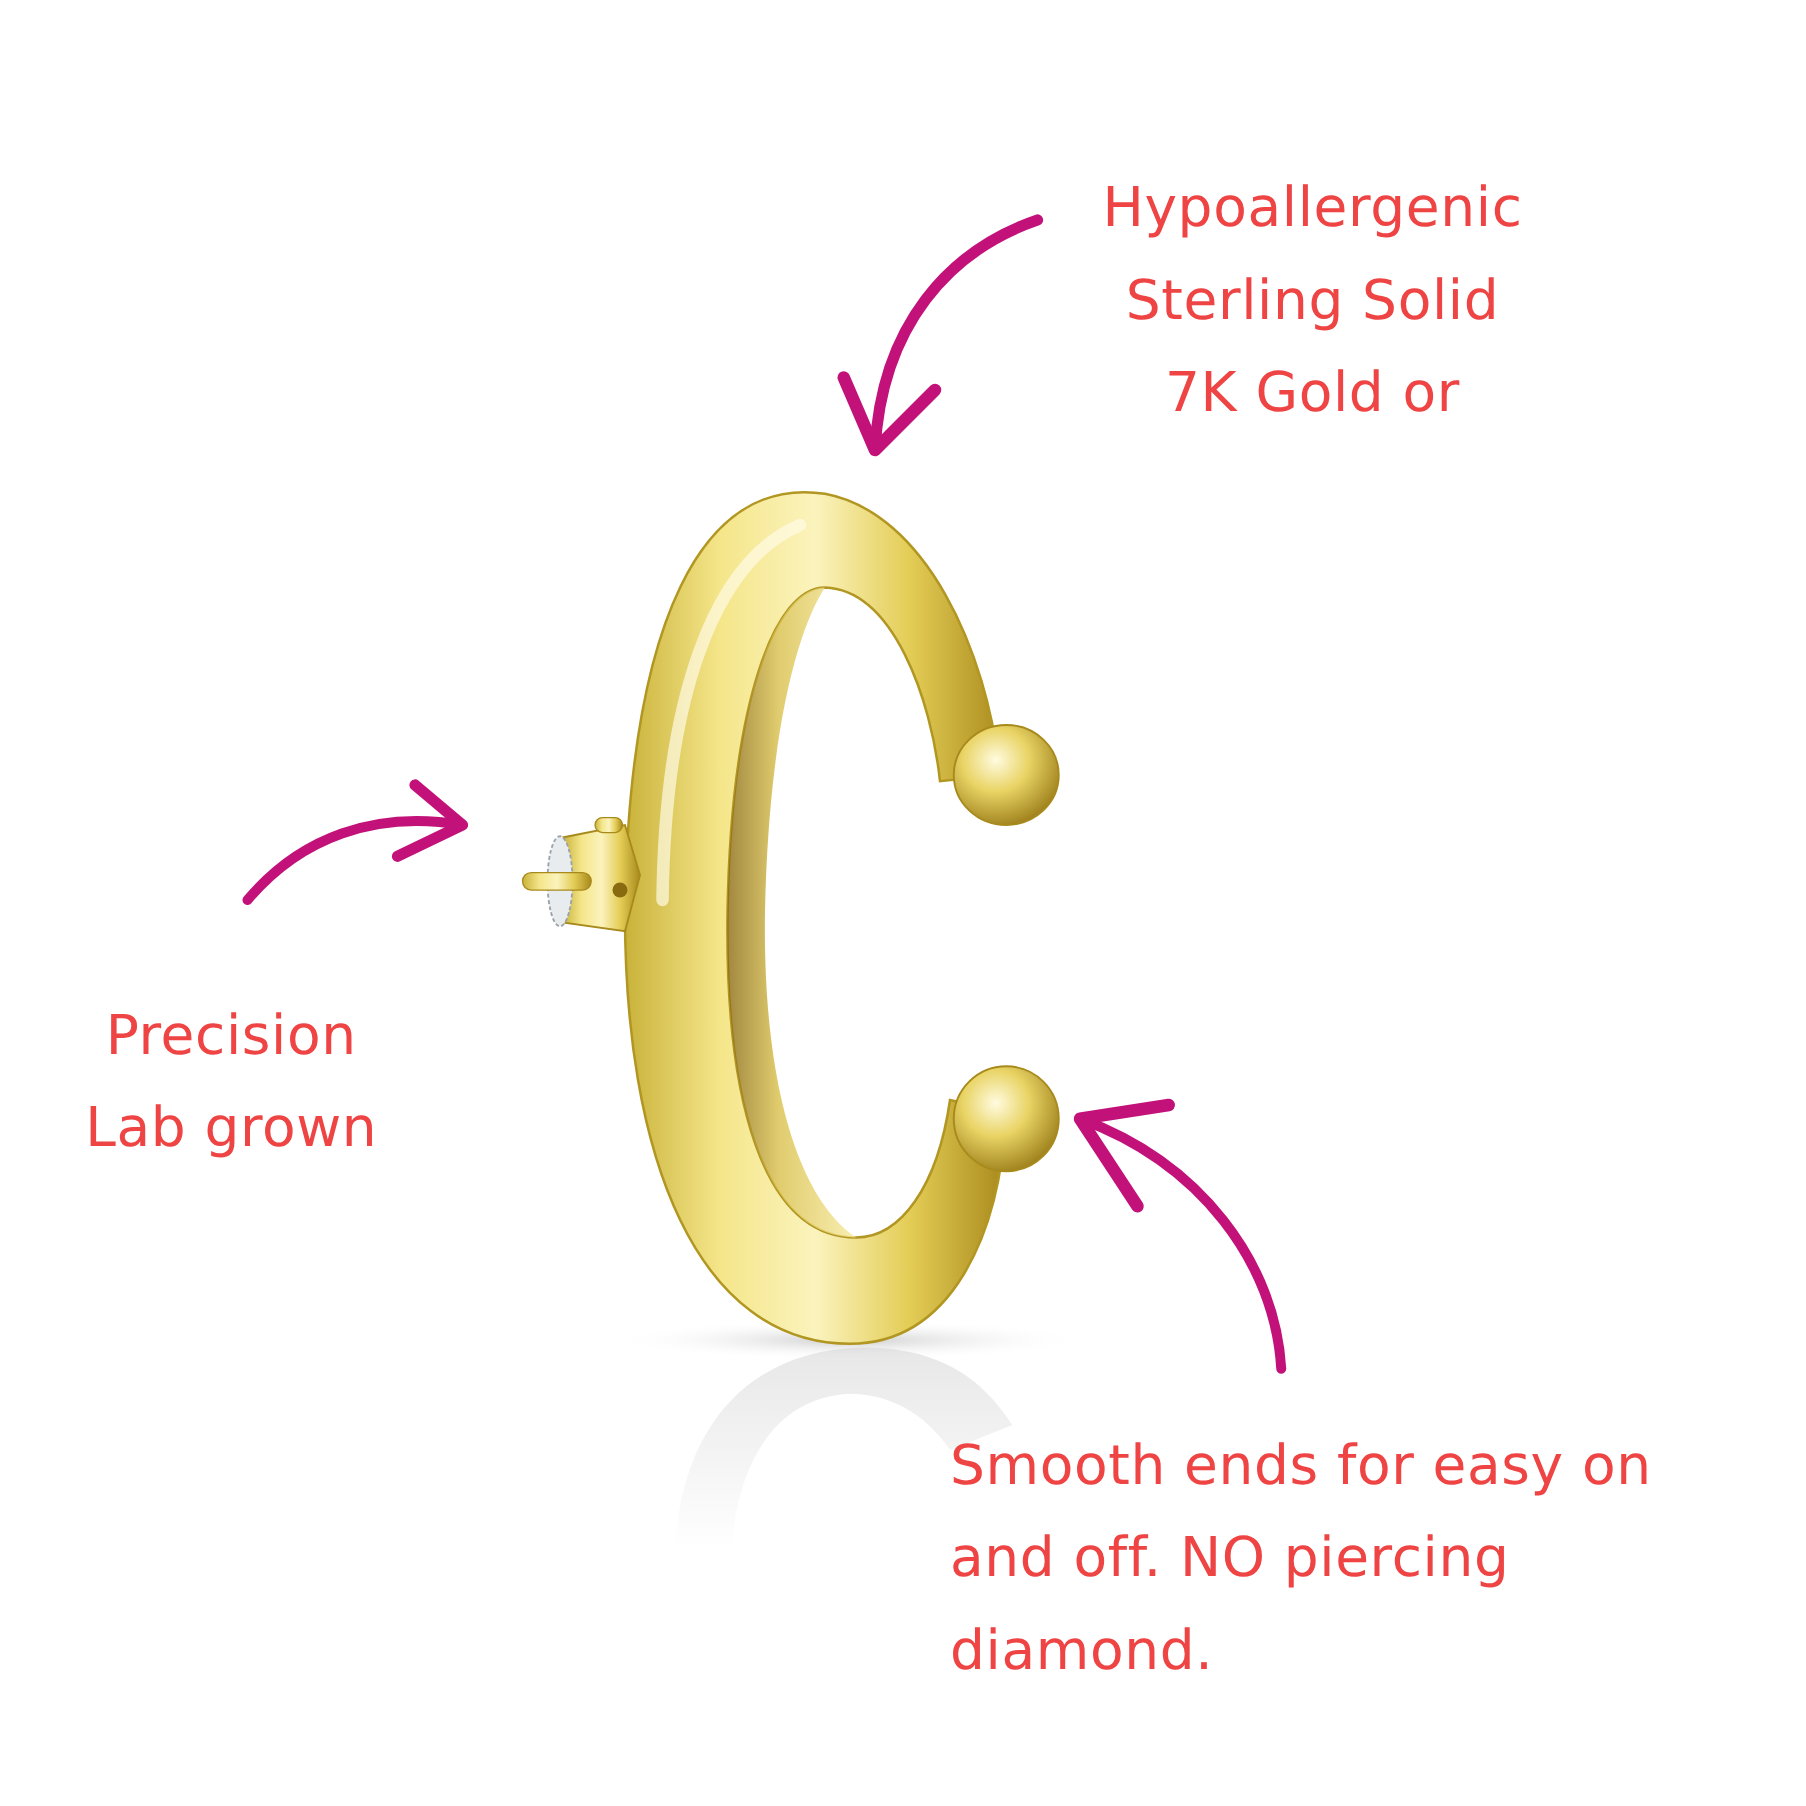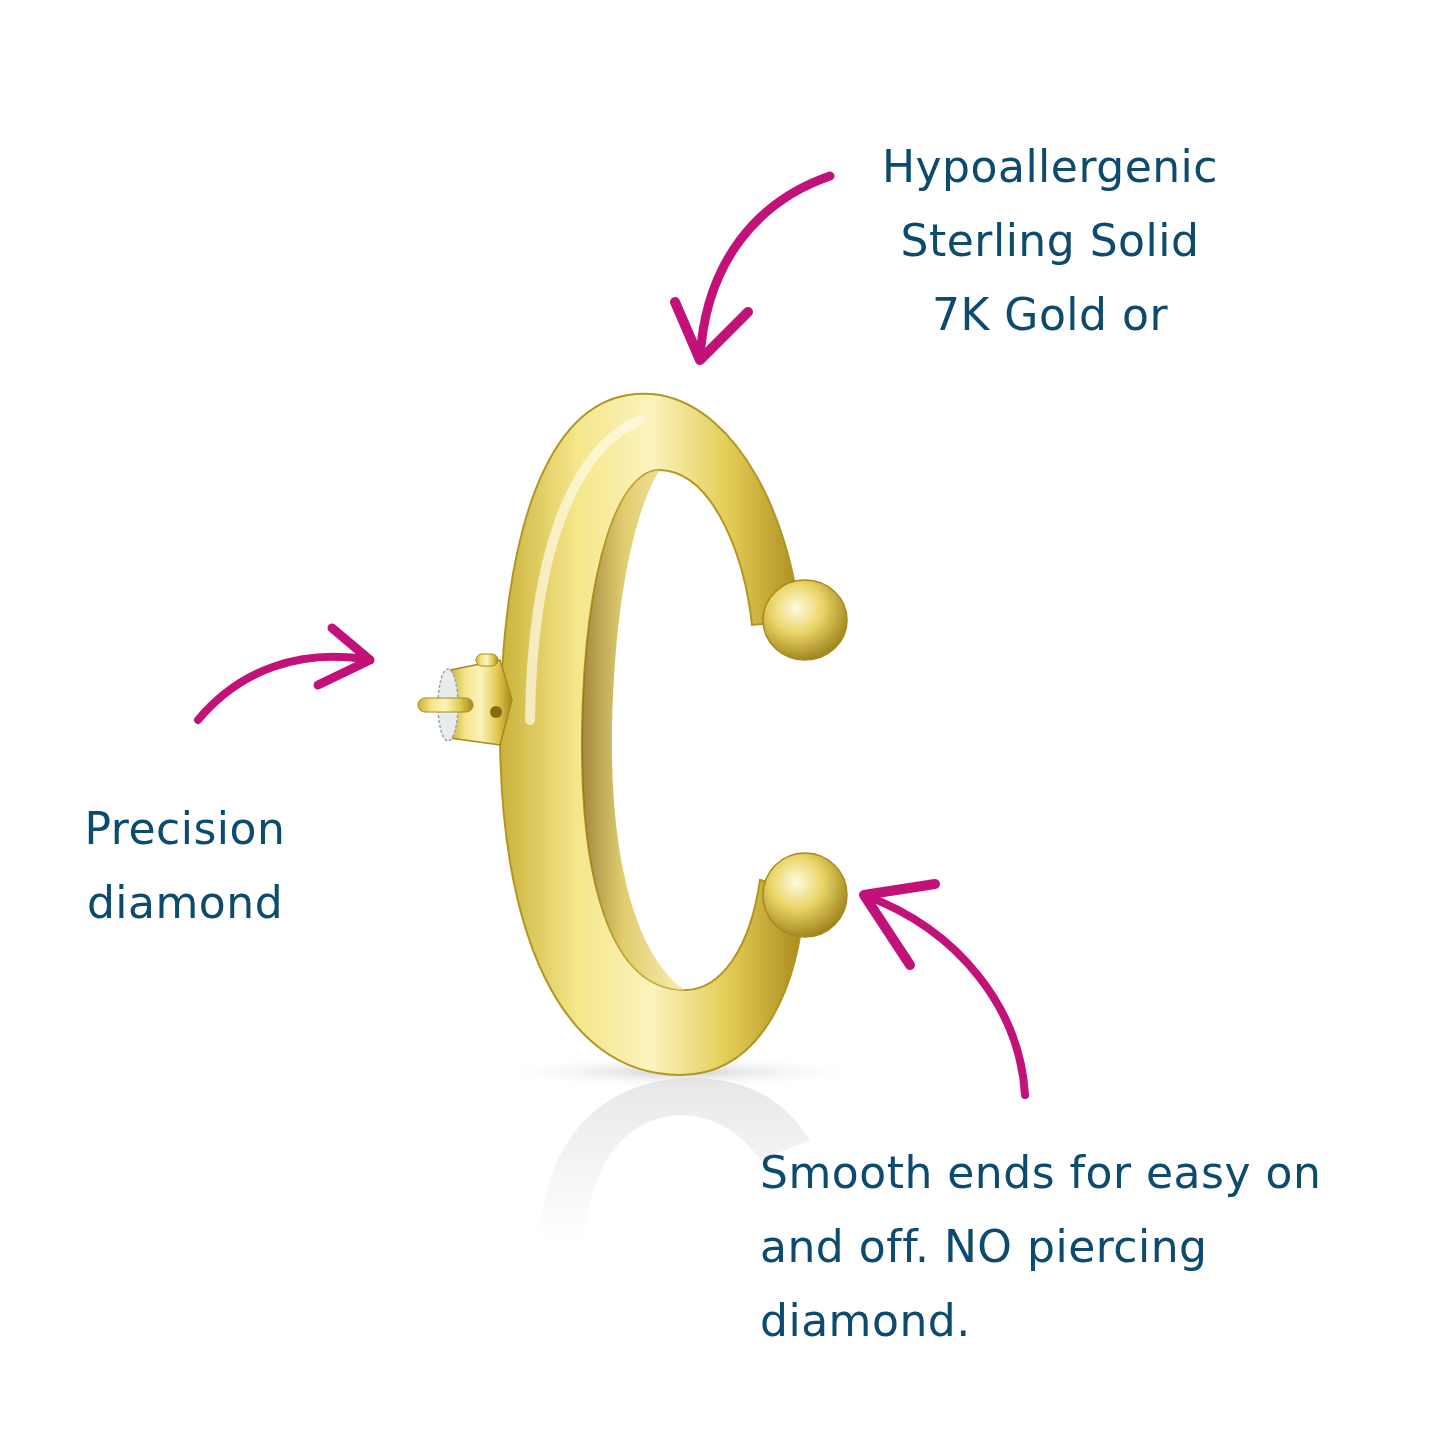--- a/index.html
+++ b/index.html
@@ -1,19 +1,19 @@
 <!DOCTYPE html>
 <html><head>
 <meta charset="utf-8">
 <style>
   html, body { margin: 0; padding: 0; background: #ffffff; }
   body { width: 1445px; height: 1445px; position: relative; overflow: hidden;
          font-family: "DejaVu Sans", sans-serif; color: #2a1630; }
   .callout { position: absolute; font-size: 44px; line-height: 74px; font-weight: 400;
-             letter-spacing: 0.5px; color: #0c4a6e; }
+             letter-spacing: 0.5px; color: #ef4444; }
   .callout span { display: block; white-space: nowrap; }
   #callout-top { left: 840px; top: 130px; width: 420px; text-align: center; }
   #callout-left { left: 30px; top: 792px; width: 310px; text-align: center; }
   #callout-bottom { left: 760px; top: 1136px; width: 670px; text-align: left; }
   svg.layer { position: absolute; left: 0; top: 0; }
 </style>
 </head>
 <body>
 
 <svg class="layer" width="1445" height="1445" viewBox="0 0 1445 1445">
@@ -102,20 +102,20 @@
 </svg>
 
 <div id="callout-top" class="callout">
   <span>Hypoallergenic</span>
   <span>Sterling Solid</span>
   <span>7K Gold or</span>
 </div>
 
 <div id="callout-left" class="callout">
   <span>Precision</span>
-  <span>diamond</span>
+  <span>Lab grown</span>
 </div>
 
 <div id="callout-bottom" class="callout">
   <span>Smooth ends for easy on</span>
   <span>and off. NO piercing</span>
   <span>diamond.</span>
 </div>
 
 </body></html>

